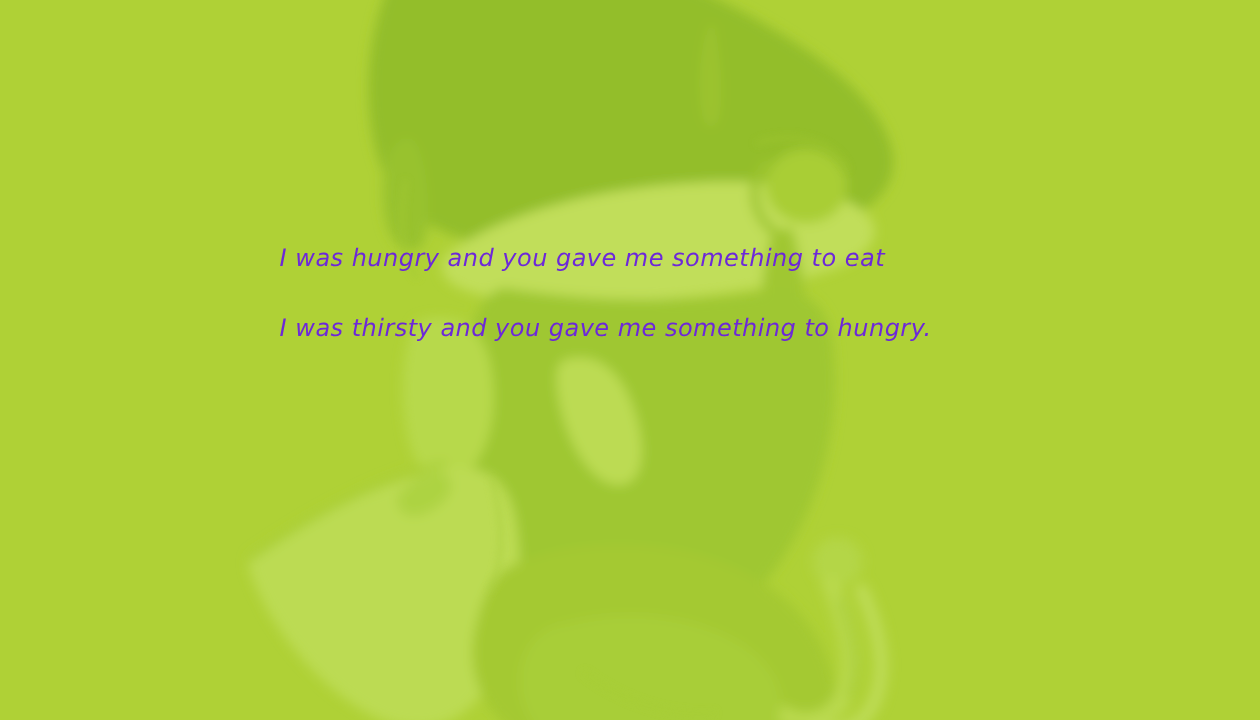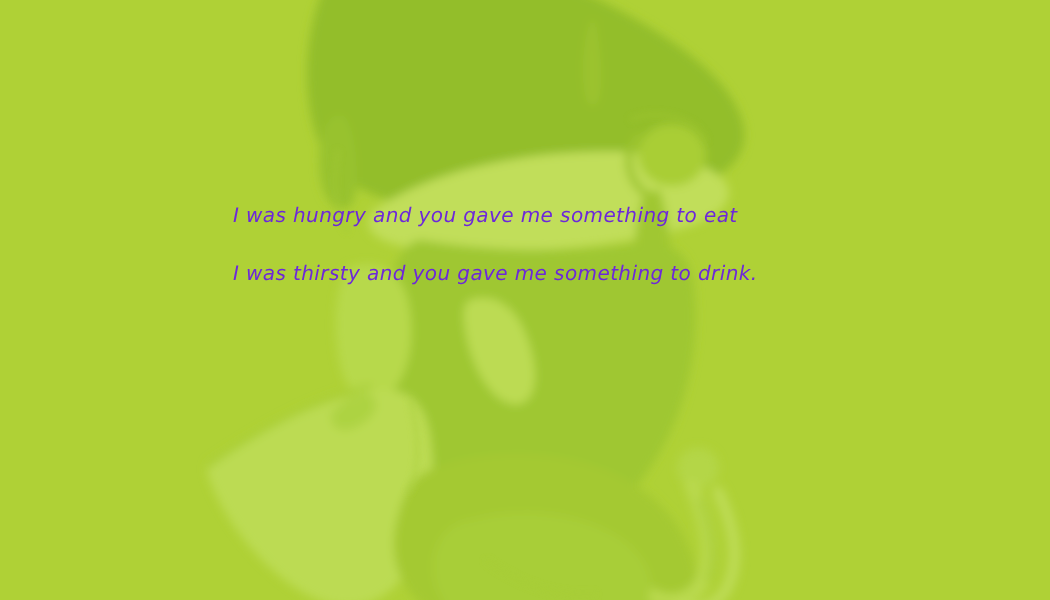--- a/index.html
+++ b/index.html
@@ -183,16 +183,16 @@
           <path d="M 410 400 C 420 436, 420 470, 408 492" fill="none" stroke="#A9CF3C" stroke-width="4"></path>
           <path d="M 486 560 C 520 586, 560 598, 596 594" fill="none" stroke="#A7CD36" stroke-width="4"></path>
         </g>
 
       </g>
     </svg>
   </div>
 
   <div id="quote-block">
     <p class="quote-line">I was hungry and you gave me something to eat</p>
-    <p class="quote-line">I was thirsty and you gave me something to drink.</p>
+    <p class="quote-line">I was thirsty and you gave me something to hungry.</p>
   </div>
 
 </div>
 
 </body></html>

